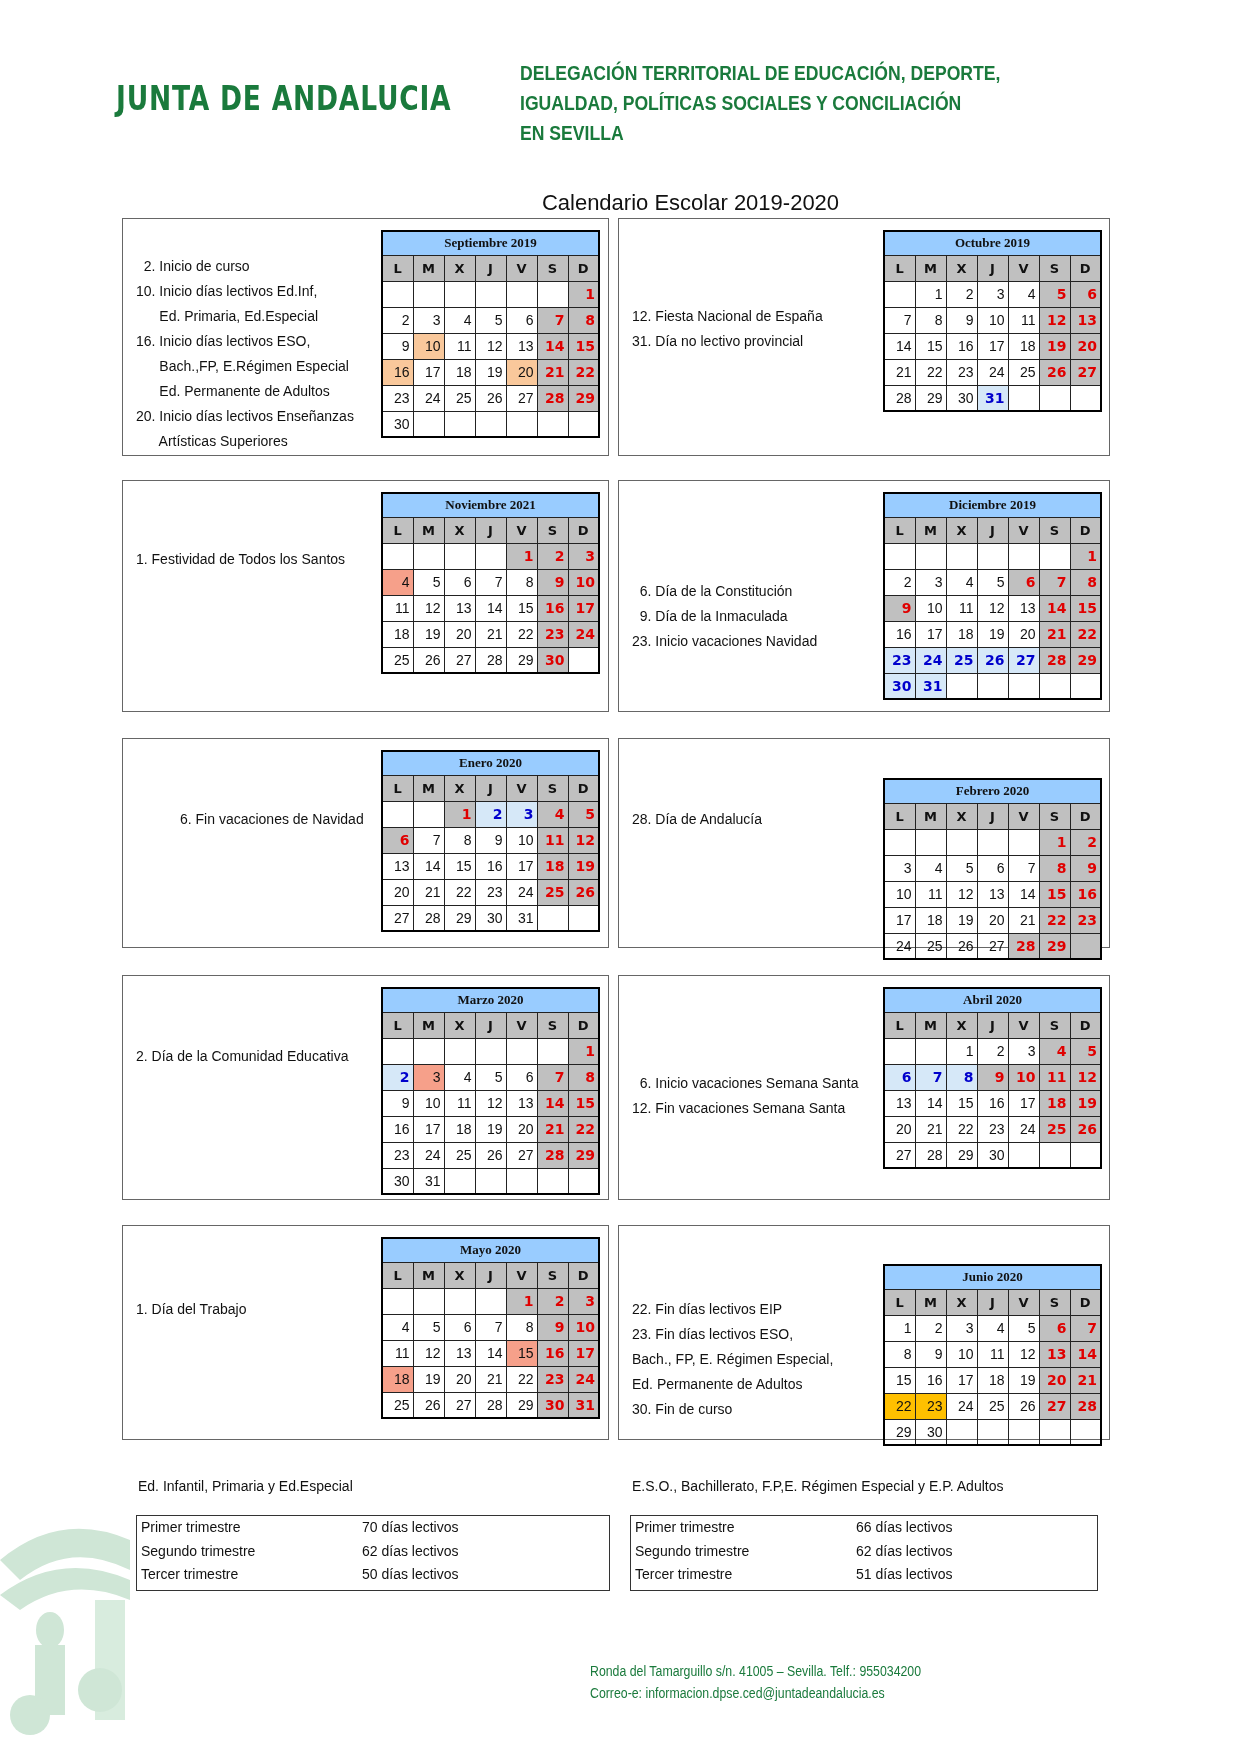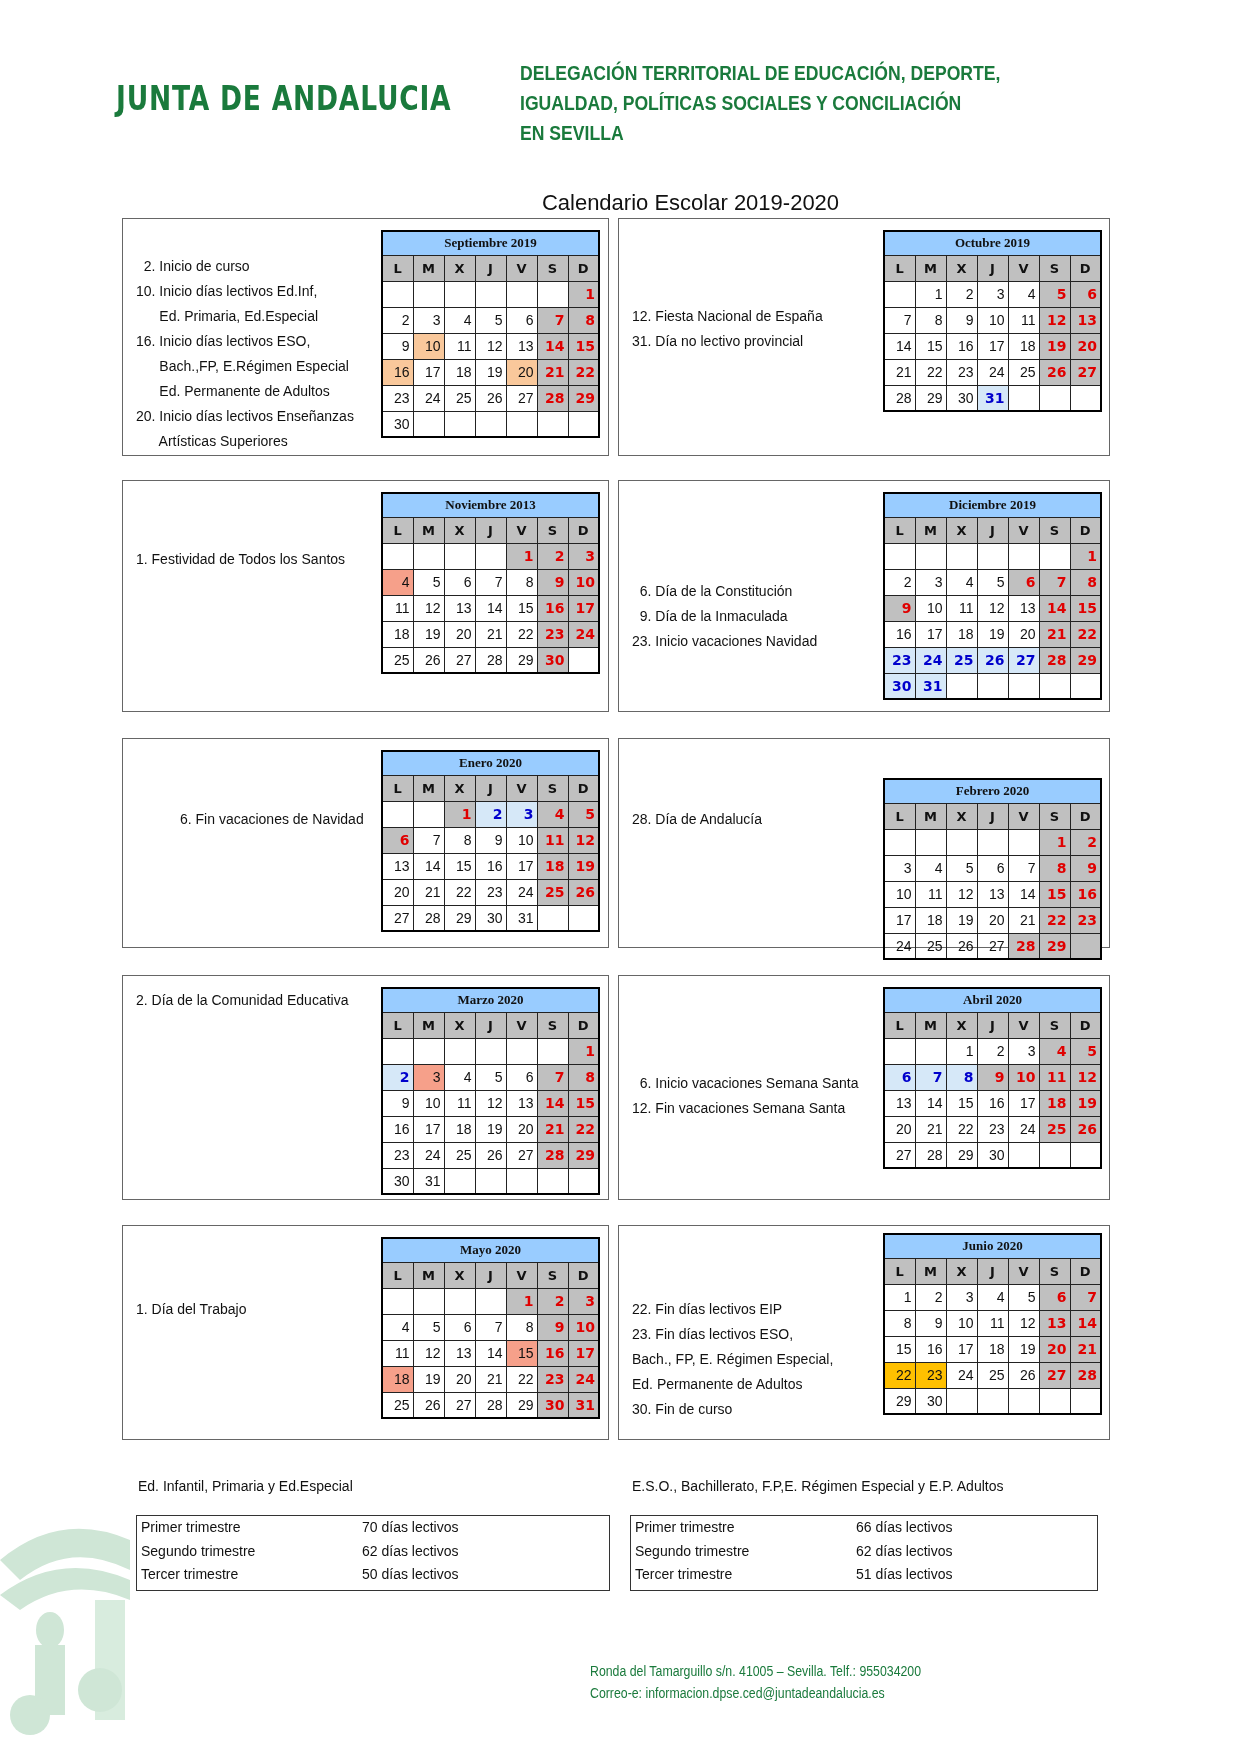--- a/index.html
+++ b/index.html
@@ -185,21 +185,21 @@
         </tr>
       </tbody>
     </table>
     <div class="box" style="left: 122px; top: 480px; width: 487px; height: 232px;"></div>
     <div class="notes" style="left: 136px; top: 547px;">
       <div>1. Festividad de Todos los Santos</div>
     </div>
     <table class="cal" style="left: 381px; top: 492px;">
       <tbody>
         <tr>
-          <th colspan="7" class="mh">Noviembre 2013</th>
+          <th colspan="7" class="mh">Noviembre 2021</th>
         </tr>
         <tr>
           <th class="dh">L</th>
           <th class="dh">M</th>
           <th class="dh">X</th>
           <th class="dh">J</th>
           <th class="dh">V</th>
           <th class="dh">S</th>
           <th class="dh">D</th>
         </tr>
@@ -450,21 +450,21 @@
           <td class="">25</td>
           <td class="">26</td>
           <td class="">27</td>
           <td class="h">28</td>
           <td class="h">29</td>
           <td class="h"></td>
         </tr>
       </tbody>
     </table>
     <div class="box" style="left: 122px; top: 975px; width: 487px; height: 225px;"></div>
-    <div class="notes" style="left: 136px; top: 988px; text-align: center;">
+    <div class="notes" style="left: 136px; top: 1044px; text-align: center;">
       <div>2. Día de la Comunidad Educativa</div>
     </div>
     <table class="cal" style="left: 381px; top: 987px;">
       <tbody>
         <tr>
           <th colspan="7" class="mh">Marzo 2020</th>
         </tr>
         <tr>
           <th class="dh">L</th>
           <th class="dh">M</th>
@@ -662,21 +662,21 @@
       </tbody>
     </table>
     <div class="box" style="left: 618px; top: 1225px; width: 492px; height: 215px;"></div>
     <div class="notes" style="left: 632px; top: 1297px;">
       <div>22. Fin días lectivos EIP</div>
       <div>23. Fin días lectivos ESO,</div>
       <div>Bach., FP, E. Régimen Especial,</div>
       <div>Ed. Permanente de Adultos</div>
       <div>30. Fin de curso</div>
     </div>
-    <table class="cal" style="left: 883px; top: 1233px; padding-left: 24px;">
+    <table class="cal" style="left: 883px; top: 1264px; padding-left: 24px;">
       <tbody>
         <tr>
           <th colspan="7" class="mh">Junio 2020</th>
         </tr>
         <tr>
           <th class="dh">L</th>
           <th class="dh">M</th>
           <th class="dh">X</th>
           <th class="dh">J</th>
           <th class="dh">V</th>

